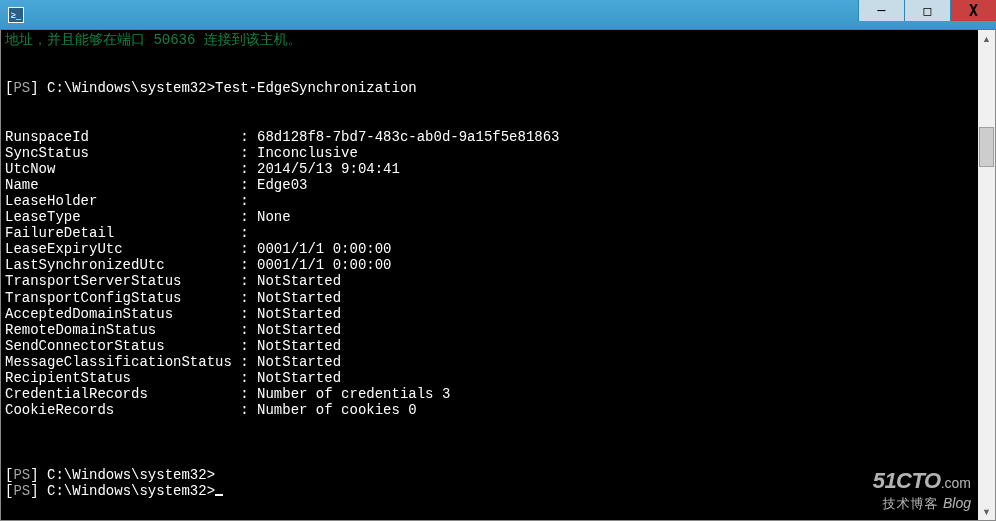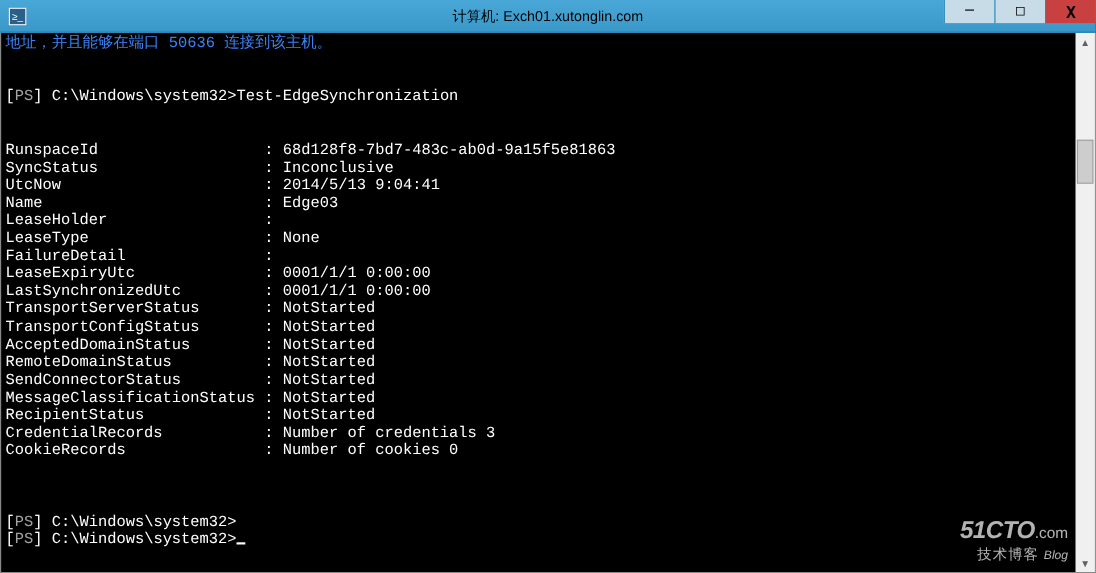--- a/index.html
+++ b/index.html
@@ -13,36 +13,35 @@
     .btn-min, .btn-max { background: #c8dce8; color: #000; }
     .btn-close { background: #c84040; color: #000; font-weight: bold; font-size: 15px; }
     .content-area { flex: 1; display: flex; background: #fff; border: 1px solid #888; border-top: none; }
     .terminal { flex: 1; background: #000; color: #fff; font-family: Consolas, "Courier New", monospace; font-size: 14px; line-height: 1.15; padding: 2px 4px; white-space: pre; overflow: hidden; }
     .scrollbar { width: 17px; background: #f0f0f0; display: flex; flex-direction: column; align-items: center; }
     .scroll-arrow { width: 17px; height: 17px; background: #f0f0f0; display: flex; align-items: center; justify-content: center; color: #606060; font-size: 9px; cursor: default; }
     .scroll-track { flex: 1; width: 17px; background: #f0f0f0; position: relative; }
     .scroll-thumb { position: absolute; left: 1px; top: 80px; width: 15px; height: 40px; background: #cdcdcd; border: 1px solid #a0a0a0; }
     .ps-bracket { color: #fff; }
     .ps-label { color: #a3a3a3; }
-    .yellow-text { color: #3b82f6; margin-top: 39px; }
+    .yellow-text { color: #15803d; margin-top: 39px; }
     .cursor { display: inline-block; width: 8px; height: 2px; background: #fff; vertical-align: baseline; margin-bottom: -1px; }
     .watermark { position: absolute; right: 25px; bottom: 8px; color: rgba(255,255,255,0.7); text-align: right; pointer-events: none; }
     .watermark-main { font-size: 22px; font-weight: bold; font-style: italic; letter-spacing: -0.5px; }
     .watermark-dotcom { font-size: 14px; }
     .watermark-sub { font-size: 13px; letter-spacing: 1px; }
-    .watermark-blog { font-size: 11px; font-style: italic; }
+    .watermark-blog { font-size: 14px; font-style: italic; }
     .line { min-height: 16px; }
   </style>
 </head>
 <body>
 
 <div class="window">
   <div class="titlebar">
     <div class="titlebar-icon">≥_</div>
-    <div class="titlebar-title">计算机: Exch01.xutonglin.com</div>
     <div class="titlebar-buttons">
       <div class="titlebar-btn btn-min">─</div>
       <div class="titlebar-btn btn-max">□</div>
       <div class="titlebar-btn btn-close">X</div>
     </div>
   </div>
 
   <div class="content-area">
     <div class="terminal" id="terminal"><div class="line"><span class="yellow-text">地址，并且能够在端口 50636 连接到该主机。</span></div><div class="line">&nbsp;</div><div class="line">&nbsp;</div><div class="line"><span class="ps-bracket">[</span><span class="ps-label">PS</span><span class="ps-bracket">]</span><span> C:\Windows\system32&gt;</span><span>Test-EdgeSynchronization</span></div><div class="line">&nbsp;</div><div class="line">&nbsp;</div><div class="line"><span>RunspaceId                 </span> : <span>68d128f8-7bd7-483c-ab0d-9a15f5e81863</span></div><div class="line"><span>SyncStatus                 </span> : <span>Inconclusive</span></div><div class="line"><span>UtcNow                     </span> : <span>2014/5/13 9:04:41</span></div><div class="line"><span>Name                       </span> : <span>Edge03</span></div><div class="line"><span>LeaseHolder                </span> : <span></span></div><div class="line"><span>LeaseType                  </span> : <span>None</span></div><div class="line"><span>FailureDetail              </span> : <span></span></div><div class="line"><span>LeaseExpiryUtc             </span> : <span>0001/1/1 0:00:00</span></div><div class="line"><span>LastSynchronizedUtc        </span> : <span>0001/1/1 0:00:00</span></div><div class="line"><span>TransportServerStatus      </span> : <span>NotStarted</span></div><div class="line"><span>TransportConfigStatus      </span> : <span>NotStarted</span></div><div class="line"><span>AcceptedDomainStatus       </span> : <span>NotStarted</span></div><div class="line"><span>RemoteDomainStatus         </span> : <span>NotStarted</span></div><div class="line"><span>SendConnectorStatus        </span> : <span>NotStarted</span></div><div class="line"><span>MessageClassificationStatus</span> : <span>NotStarted</span></div><div class="line"><span>RecipientStatus            </span> : <span>NotStarted</span></div><div class="line"><span>CredentialRecords          </span> : <span>Number of credentials 3</span></div><div class="line"><span>CookieRecords              </span> : <span>Number of cookies 0</span></div><div class="line">&nbsp;</div><div class="line">&nbsp;</div><div class="line">&nbsp;</div><div class="line"><span class="ps-bracket">[</span><span class="ps-label">PS</span><span class="ps-bracket">]</span><span> C:\Windows\system32&gt;</span></div><div class="line"><span class="ps-bracket">[</span><span class="ps-label">PS</span><span class="ps-bracket">]</span><span> C:\Windows\system32&gt;</span><span class="cursor"></span></div></div>
     <div class="scrollbar">

